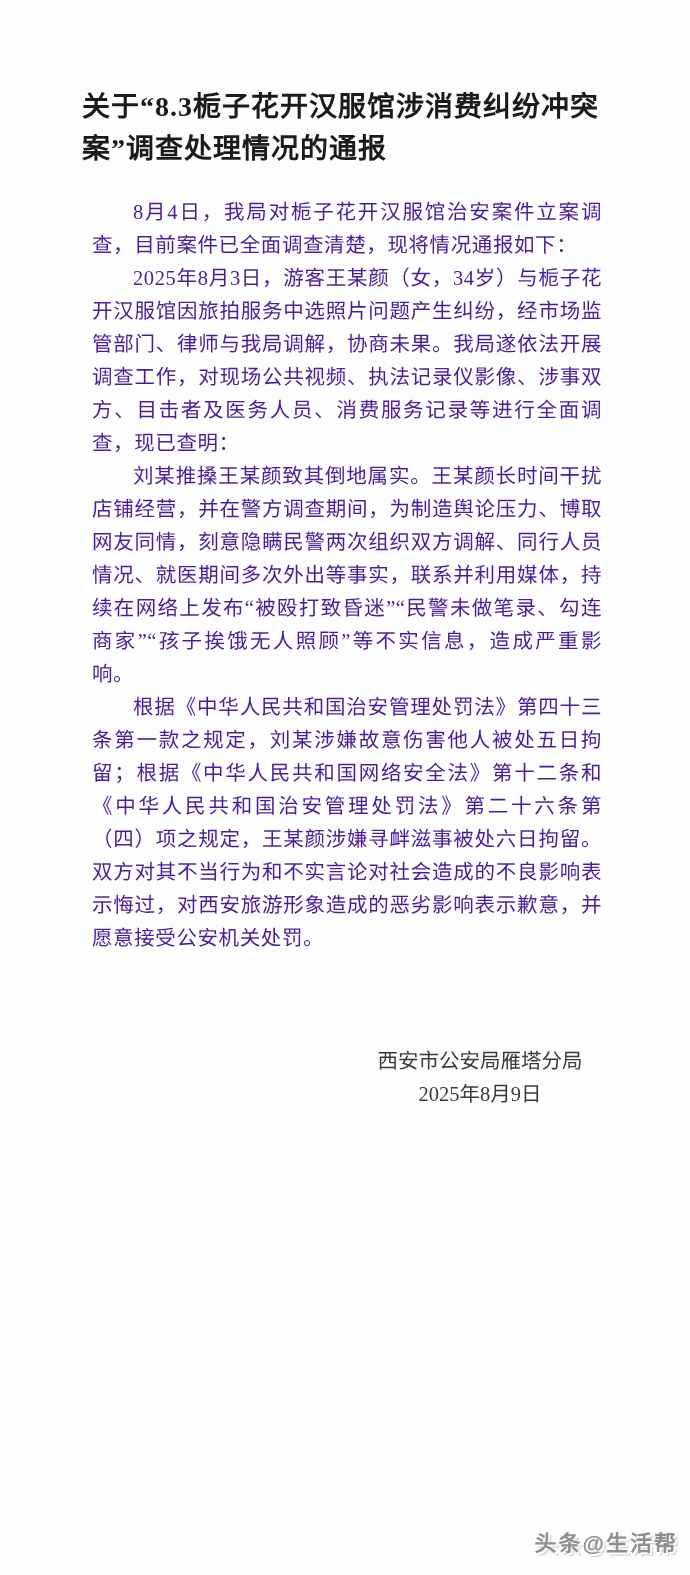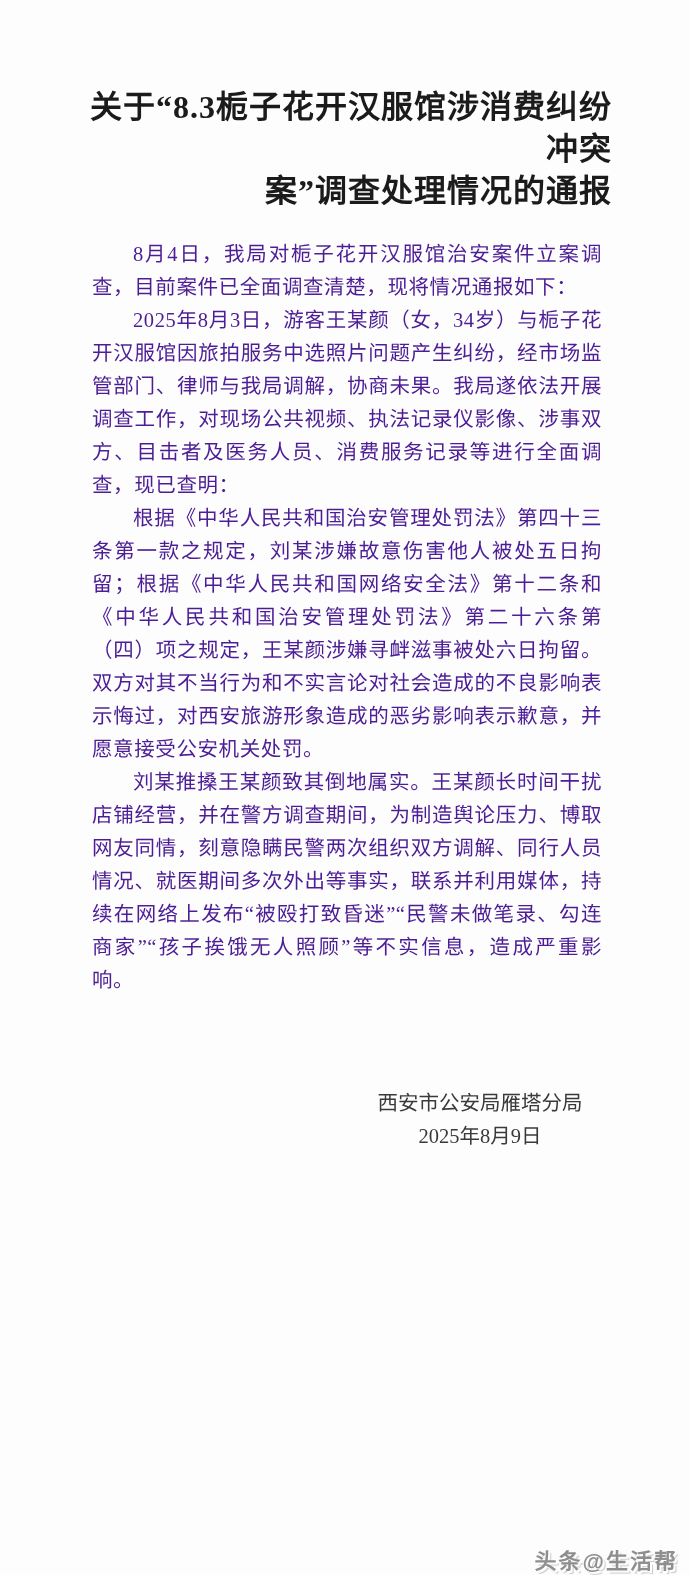--- a/index.html
+++ b/index.html
@@ -16,24 +16,24 @@
     color: #2b2b2b;
   }
   .page {
     box-sizing: border-box;
     width: 690px;
     height: 1575px;
     padding: 86px 88px 0 92px;
     position: relative;
   }
   .doc-title {
-    text-align: right;
+    text-align: left;
     font-weight: 700;
     color: #1b1b1b;
-    font-size: 32px;
+    font-size: 28px;
     line-height: 42px;
     letter-spacing: 1px;
     margin: 0 -10px 26px -10px;
   }
   .doc-body p {
     margin: 0;
     font-size: 20.5px;
     line-height: 33px;
     letter-spacing: 0.6px;
     text-align: justify;
@@ -46,21 +46,21 @@
     margin-right: 2px;
     width: 240px;
     text-align: center;
     font-size: 20.5px;
     line-height: 33px;
     color: #3a3a3a;
   }
   .watermark {
     position: absolute;
     right: 12px;
-    bottom: 0;
+    bottom: 18px;
     font-size: 22px;
     font-weight: 700;
     letter-spacing: 2px;
     color: #8f8f8f;
     text-shadow: 2px 2px 0 rgba(255,255,255,0.95), 3px 3px 1px rgba(140,140,140,0.45);
     font-family: "Liberation Sans", "DejaVu Sans", sans-serif;
   }
 </style>
 </head>
 <body>
@@ -68,22 +68,22 @@
 <div class="page">
 
   <div class="doc-title">
     <div>关于“8.3栀子花开汉服馆涉消费纠纷冲突</div>
     <div>案”调查处理情况的通报</div>
   </div>
 
   <div class="doc-body">
     <p>8月4日，我局对栀子花开汉服馆治安案件立案调查，目前案件已全面调查清楚，现将情况通报如下：</p>
     <p>2025年8月3日，游客王某颜（女，34岁）与栀子花开汉服馆因旅拍服务中选照片问题产生纠纷，经市场监管部门、律师与我局调解，协商未果。我局遂依法开展调查工作，对现场公共视频、执法记录仪影像、涉事双方、目击者及医务人员、消费服务记录等进行全面调查，现已查明：</p>
+    <p>刘某推搡王某颜致其倒地属实。王某颜长时间干扰店铺经营，并在警方调查期间，为制造舆论压力、博取网友同情，刻意隐瞒民警两次组织双方调解、同行人员情况、就医期间多次外出等事实，联系并利用媒体，持续在网络上发布“被殴打致昏迷”“民警未做笔录、勾连商家”“孩子挨饿无人照顾”等不实信息，造成严重影响。</p>
     <p>根据《中华人民共和国治安管理处罚法》第四十三条第一款之规定，刘某涉嫌故意伤害他人被处五日拘留；根据《中华人民共和国网络安全法》第十二条和《中华人民共和国治安管理处罚法》第二十六条第（四）项之规定，王某颜涉嫌寻衅滋事被处六日拘留。双方对其不当行为和不实言论对社会造成的不良影响表示悔过，对西安旅游形象造成的恶劣影响表示歉意，并愿意接受公安机关处罚。</p>
-    <p>刘某推搡王某颜致其倒地属实。王某颜长时间干扰店铺经营，并在警方调查期间，为制造舆论压力、博取网友同情，刻意隐瞒民警两次组织双方调解、同行人员情况、就医期间多次外出等事实，联系并利用媒体，持续在网络上发布“被殴打致昏迷”“民警未做笔录、勾连商家”“孩子挨饿无人照顾”等不实信息，造成严重影响。</p>
   </div>
 
   <div class="signature-block">
     <div>西安市公安局雁塔分局</div>
     <div>2025年8月9日</div>
   </div>
 
   <div class="watermark">头条@生活帮</div>
 
 </div>

